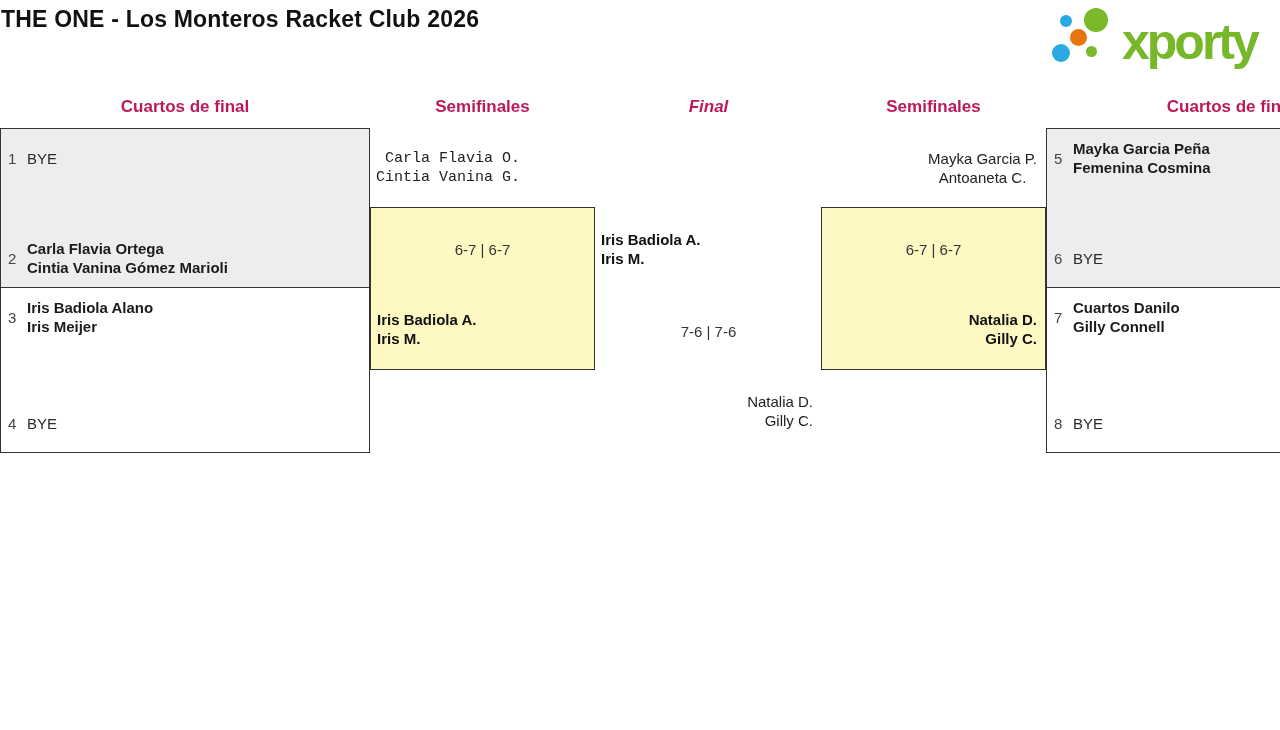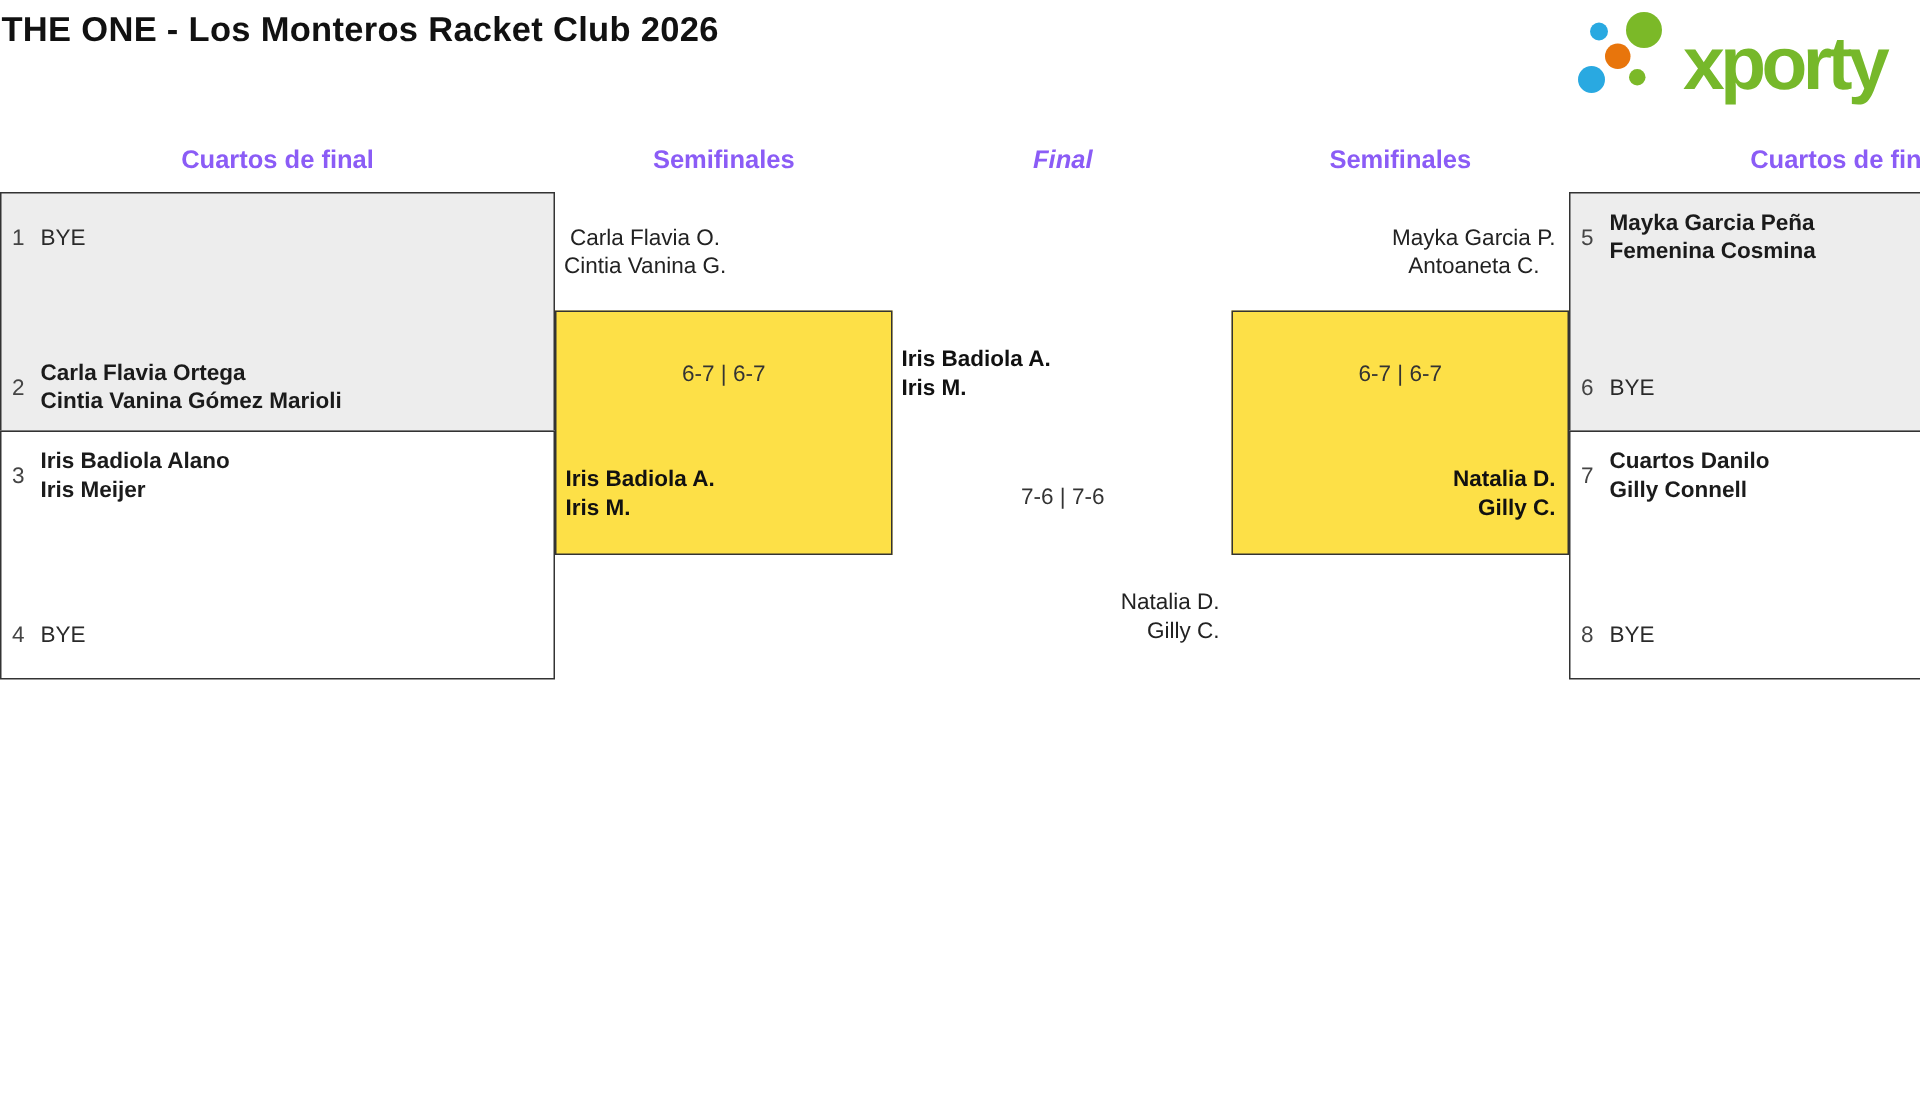--- a/index.html
+++ b/index.html
@@ -26,21 +26,21 @@
   .dot-blue-large { left:4px;  top:44px; width:18px; height:18px; background:#29a9e1; }
   .dot-green-small{ left:38px; top:46px; width:11px; height:11px; background:#7bb928; }
   .logo-word {
     position:absolute; left:74px; top:17px;
     font-size:50px; line-height:50px; font-weight:700;
     letter-spacing:-3px; color:#76b82a;
   }
   
   .round-header {
     position:absolute; top:97px; height:20px;
-    font-size:17px; font-weight:700; text-align:center; color:#8b5cf6;
+    font-size:17px; font-weight:700; text-align:center; color:#be185d;
     white-space:nowrap;
   }
   .rh-qf-left  { left:0;      width:370px; }
   .rh-sf-left  { left:370px;  width:225px; }
   .rh-final    { left:595px;  width:227px;font-style:italic; }
   .rh-sf-right { left:821px;  width:225px; }
   .rh-qf-right { left:1046px; width:370px; }
   
   .match-box {
     position:absolute; width:370px;
@@ -56,40 +56,40 @@
   .slot { min-height:38px; display:flex; align-items:center; }
   .seed {
     flex:none; width:19px; margin-left:7px;
     font-size:15px; color:#444; font-weight:400;
   }
   .team { font-size:15px; line-height:19px; font-weight:600; color:#1b1b1b; white-space:nowrap; }
   .slot.bye .team { font-weight:400; color:#2a2a2a; }
   
   .sf-box {
     position:absolute; top:207px; width:225px; height:163px;
-    border:1px solid #333; background:#fde047;
+    border:1px solid #333; background:#fef9c3;
   }
   .sf-left-box  { left:370px; }
   .sf-right-box { left:821px; }
   .score {
     position:absolute; top:32px; left:0; width:100%;
     text-align:center; font-size:15px; line-height:19px; color:#333; font-weight:400;
   }
   .sf-winner {
     position:absolute; bottom:21px;
     font-size:15px; line-height:19px; font-weight:700; color:#111; white-space:nowrap;
   }
   .sf-left-box  .sf-winner { left:6px; text-align:left; }
   .sf-right-box .sf-winner { right:8px; text-align:right; }
   
   .feeder {
     position:absolute; top:149px;
     font-size:15px; line-height:19px; font-weight:400; color:#222; white-space:nowrap;
   }
-  .feeder-left  { left:376px; text-align:center; }
+  .feeder-left  { left:376px; text-align:right;font-family:Liberation Mono, monospace; }
   .feeder-right { right:243px; text-align:center; }
   
   .final-top {
     position:absolute; left:601px; top:230px;
     font-size:15px; line-height:19px; font-weight:700; color:#111; white-space:nowrap;
   }
   .final-score {
     position:absolute; left:595px; top:322px; width:227px;
     text-align:center; font-size:15px; line-height:19px; color:#333;
   }

